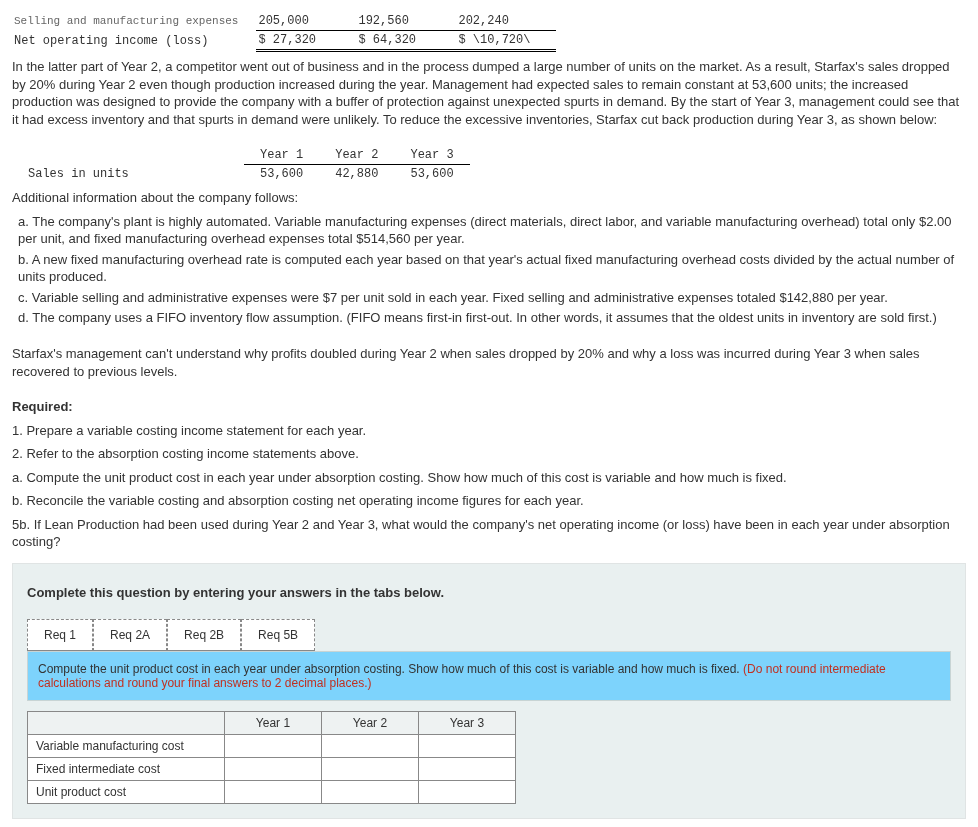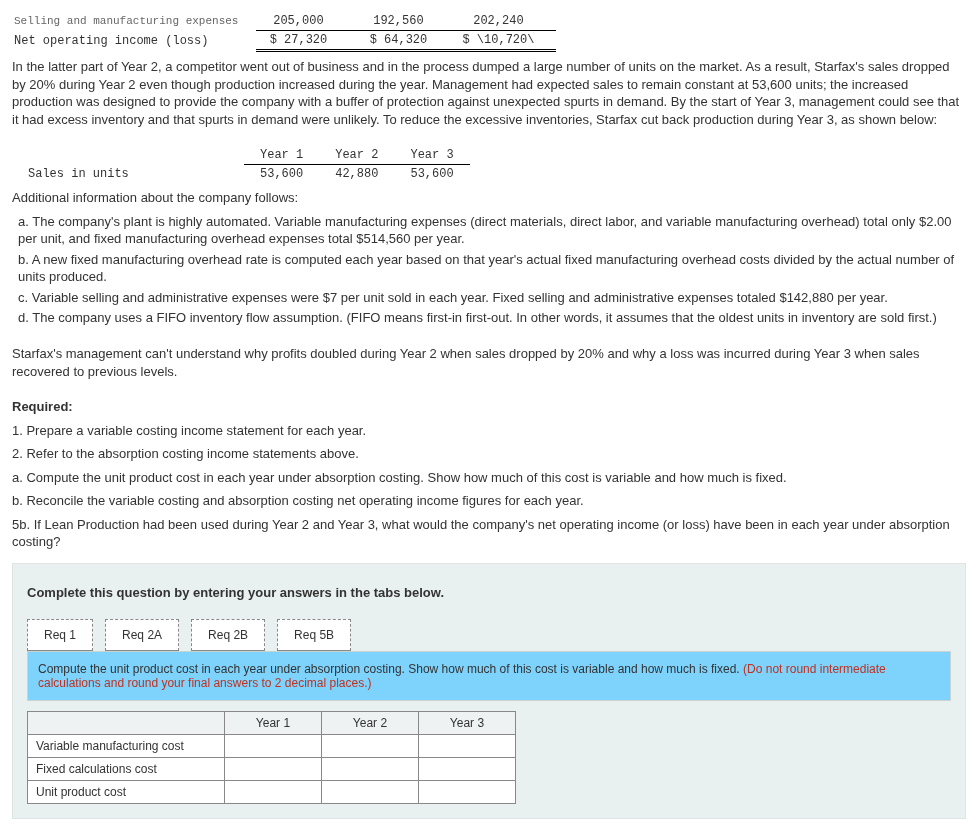--- a/index.html
+++ b/index.html
@@ -1,31 +1,31 @@
 <!DOCTYPE html>
 <html><head>
 <meta charset="utf-8">
 <style>
   body { font-family: Arial, sans-serif; font-size: 13px; color: #333; margin: 0; padding: 12px; width: 978px; box-sizing: border-box; }
   .mono { font-family: "Courier New", monospace; font-size: 12px; }
   .top-table { border-collapse: collapse; }
   .top-table td { padding: 2px 18px 2px 2px; }
-  .top-table .num { text-align: center; min-width: 80px; }
+  .top-table .num { text-align: left; min-width: 80px; }
   .underline-b { border-bottom: 1px solid #000; }
   .dbl-underline { border-bottom: 3px double #000; }
   .section-gap { margin-bottom: 18px; }
   p { margin: 6px 0; line-height: 1.35; }
   .prod-table { border-collapse: collapse; }
   .prod-table th, .prod-table td { padding: 2px 16px; }
   .prod-table th { font-weight: normal; border-bottom: 1px solid #000; text-align: center; }
   .prod-table td.num { text-align: right; }
   .letter-list { margin-left: 6px; }
   .letter-list p { margin: 3px 0; }
   .req-box { background: #e9f0f0; padding: 14px; margin-top: 12px; border: 1px solid #e0e4e4; }
-  .tabs { display: flex; gap: 12px; margin-top: 18px; }
+  .tabs { display: flex; gap: 0; margin-top: 18px; }
   .tab { border: 1px dashed #888; padding: 8px 16px; font-size: 12px; background: #fff; border-bottom: 1px solid #888; }
   .prompt { background: #7dd3fc; padding: 10px; font-size: 12px; margin-top: 0; border: 1px solid #c8d4d4; }
   .prompt .red { color: #c03020; }
   .answer-table { border-collapse: collapse; margin-top: 10px; background: #fff; }
   .answer-table th, .answer-table td { border: 1px solid #888; padding: 4px 8px; font-size: 12px; }
   .answer-table th { background: #eef2f2; font-weight: normal; text-align: center; }
   .answer-table td.label { min-width: 180px; }
   .answer-table td.input-cell { min-width: 80px; background: #fff; }
   .clipped { color: #666; font-size: 11px; }
 </style>
@@ -110,21 +110,21 @@
       <th>Year 2</th>
       <th>Year 3</th>
     </tr>
     <tr>
       <td class="label">Variable manufacturing cost</td>
       <td class="input-cell"></td>
       <td class="input-cell"></td>
       <td class="input-cell"></td>
     </tr>
     <tr>
-      <td class="label">Fixed calculations cost</td>
+      <td class="label">Fixed intermediate cost</td>
       <td class="input-cell"></td>
       <td class="input-cell"></td>
       <td class="input-cell"></td>
     </tr>
     <tr>
       <td class="label">Unit product cost</td>
       <td class="input-cell"></td>
       <td class="input-cell"></td>
       <td class="input-cell"></td>
     </tr>

